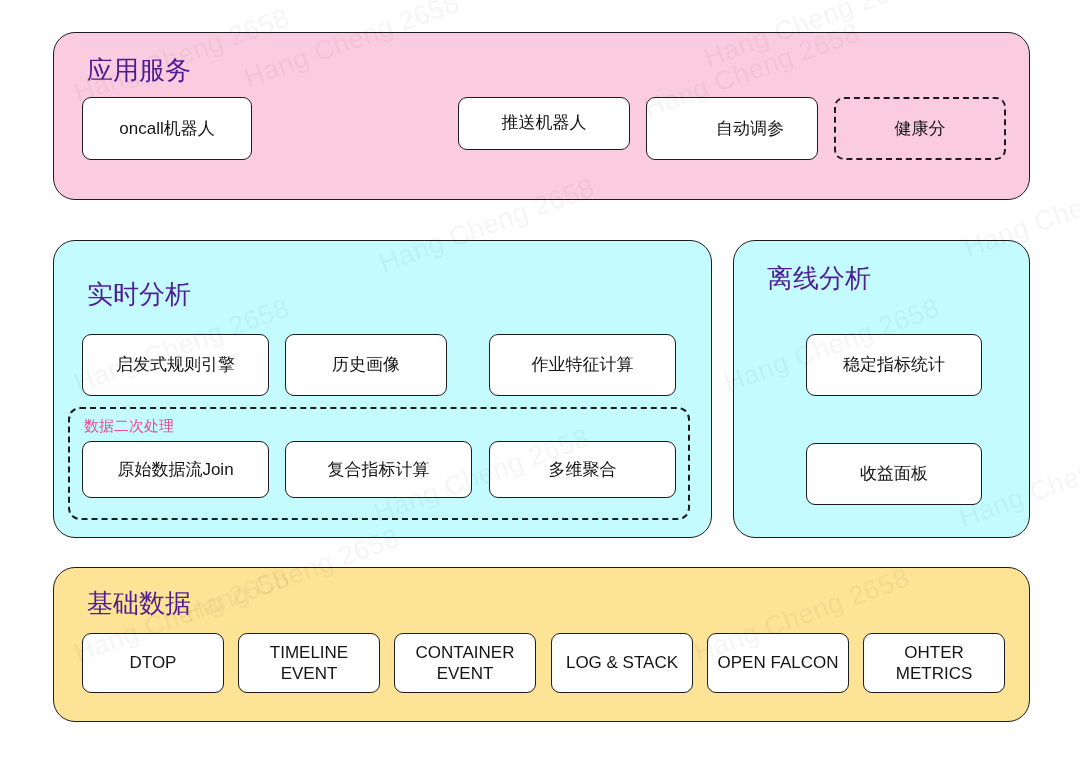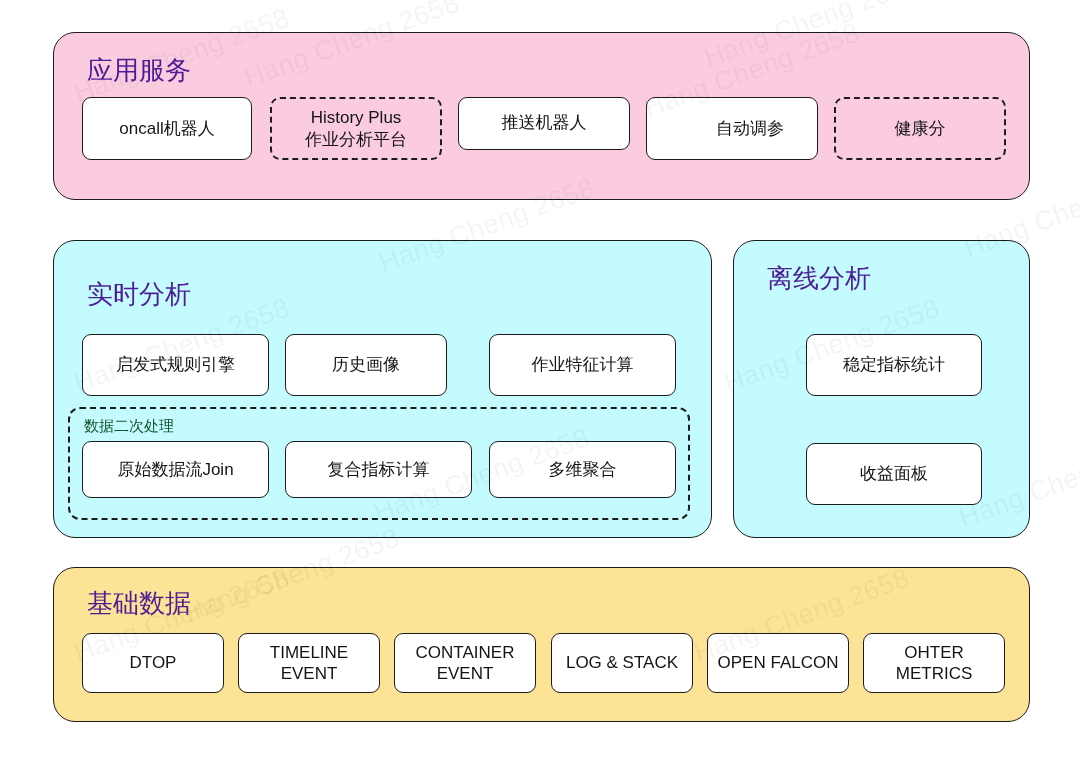--- a/index.html
+++ b/index.html
@@ -92,21 +92,21 @@
     position: absolute;
     box-sizing: border-box;
     border: 2px dashed #1c1c1c;
     border-radius: 12px;
     background: transparent;
     z-index: 2;
   }
   .subgroup-title {
     position: absolute;
     font-size: 15px;
-    color: #14532d;
+    color: #ec4899;
     white-space: nowrap;
     line-height: 1;
   }
 </style>
 </head>
 <body>
 
 <div id="canvas">
 
   <div id="watermarks">
@@ -125,24 +125,20 @@
     <div class="wm" style="left:700px; top:45px;">Hang Cheng 2658</div>
   </div>
 
   <div class="panel" style="left:53px; top:32px; width:977px; height:168px; background:#FBCCE0;">
     <div class="panel-title" style="left:33px; top:24px;">应用服务</div>
   </div>
 
   <div class="node" style="left:82px; top:97px; width:170px; height:63px;">
     <span class="node-label">oncall机器人</span>
   </div>
-  <div class="node dashed" style="left:270px; top:97px; width:172px; height:63px;">
-    <span class="node-label">History Plus
-作业分析平台</span>
-  </div>
   <div class="node" style="left:458px; top:97px; width:172px; height:53px;font-family:Liberation Mono, monospace;">
     <span class="node-label">推送机器人</span>
   </div>
   <div class="node" style="left:646px; top:97px; width:172px; height:63px;padding-left:36px;">
     <span class="node-label">自动调参</span>
   </div>
   <div class="node dashed" style="left:834px; top:97px; width:172px; height:63px;">
     <span class="node-label">健康分</span>
   </div>
 

